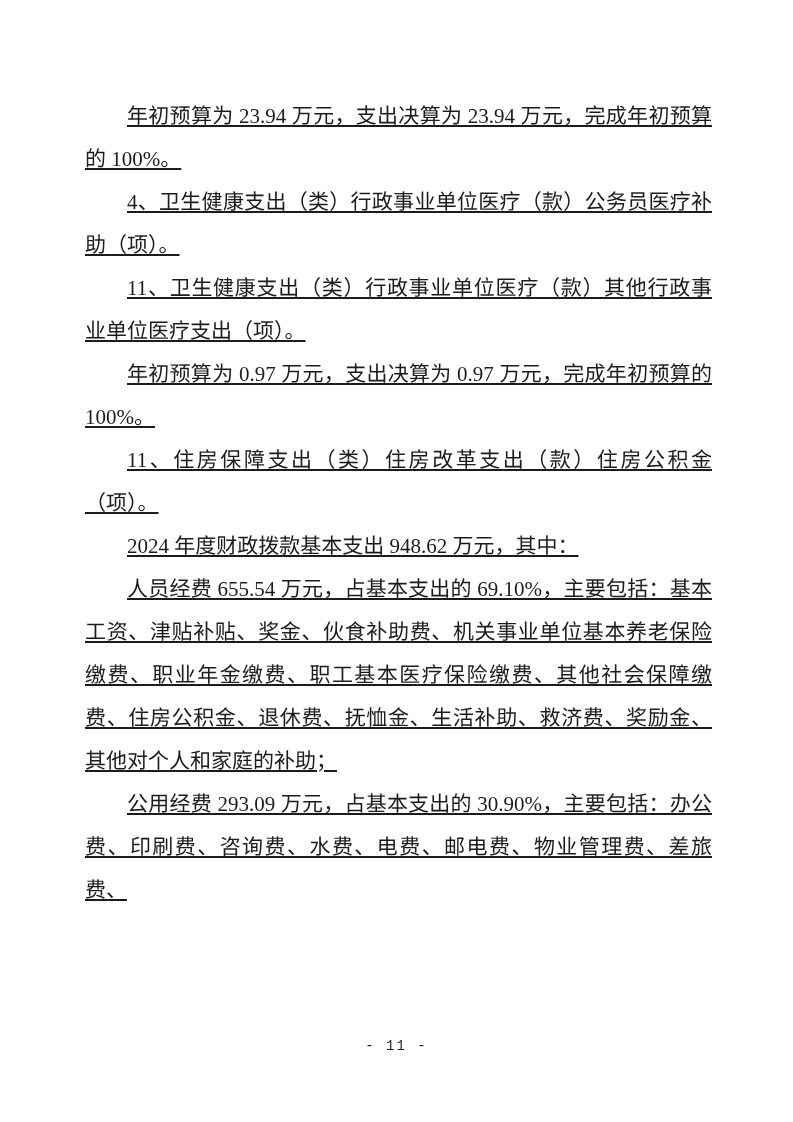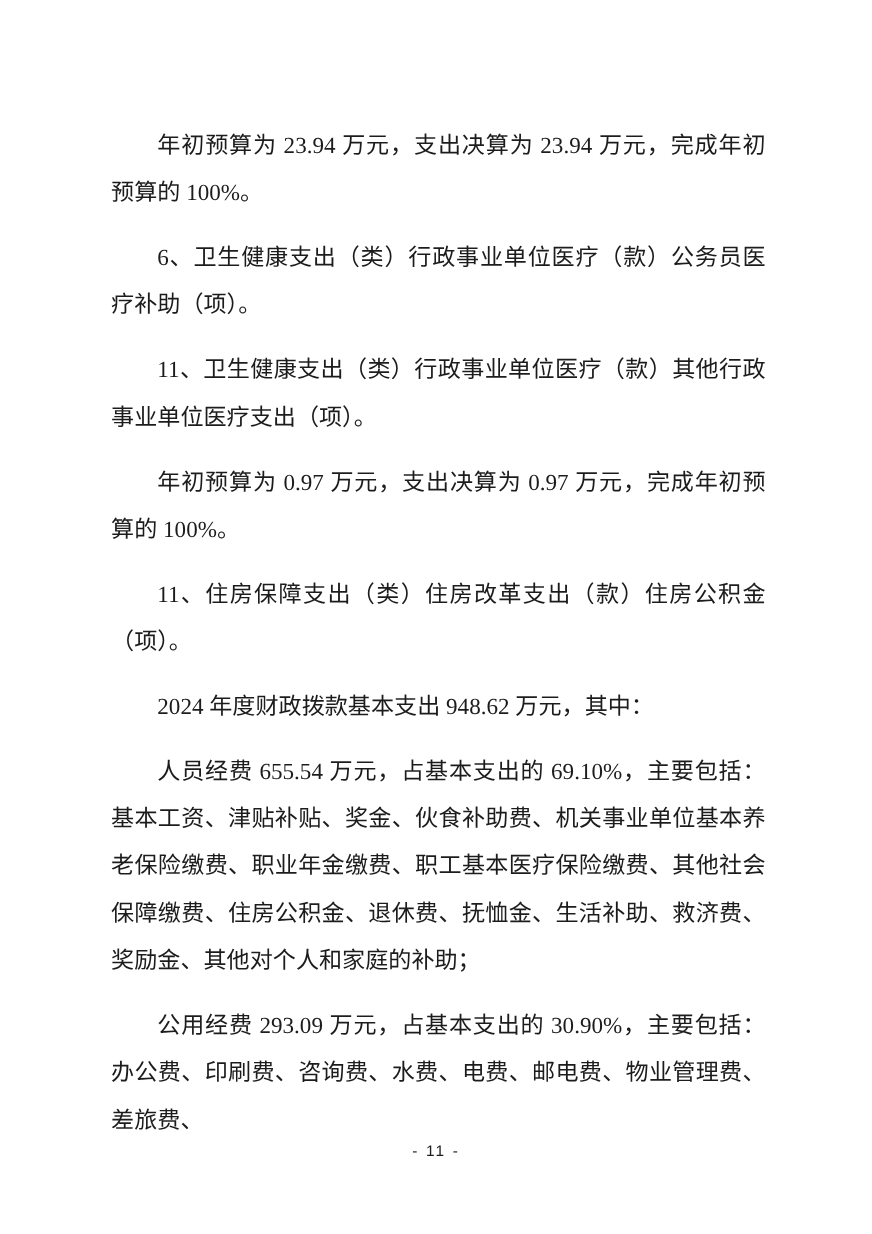--- a/index.html
+++ b/index.html
@@ -20,48 +20,49 @@
     top: 95px;
     left: 85px;
     width: 627px;
     font-family: "Liberation Serif", "DejaVu Serif", serif;
     font-size: 21px;
     line-height: 43px;
     text-align: justify;
     text-justify: inter-ideograph;
   }
   .content p {
-    margin: 16px;
+    margin: 0;
     padding: 0;
     text-indent: 2em;
+    text-decoration: underline;
   }
   .content p.heading {
     font-family: "Liberation Sans", "DejaVu Sans", sans-serif;
     font-weight: bold;
     letter-spacing: 1px;
   }
   .footer {
     position: absolute;
     left: 0;
     right: 0;
     top: 1038px;
     text-align: center;
-    font-family: Liberation Sans, sans-serif;
+    font-family: Liberation Mono, monospace;
     font-size: 14px;
     color: #1c1c1c;
     letter-spacing: 2px;
   }
 </style>
 </head>
 <body>
 
 <div class="page">
   <div class="content">
     <p class="body">年初预算为 23.94 万元，支出决算为 23.94 万元，完成年初预算的 100%。</p>
-    <p class="body">6、卫生健康支出（类）行政事业单位医疗（款）公务员医疗补助（项）。</p>
+    <p class="body">4、卫生健康支出（类）行政事业单位医疗（款）公务员医疗补助（项）。</p>
     <p class="body">11、卫生健康支出（类）行政事业单位医疗（款）其他行政事业单位医疗支出（项）。</p>
     <p class="body">年初预算为 0.97 万元，支出决算为 0.97 万元，完成年初预算的 100%。</p>
     <p class="body">11、住房保障支出（类）住房改革支出（款）住房公积金（项）。</p>
     <p class="body">2024 年度财政拨款基本支出 948.62 万元，其中：</p>
     <p class="body">人员经费 655.54 万元，占基本支出的 69.10%，主要包括：基本工资、津贴补贴、奖金、伙食补助费、机关事业单位基本养老保险缴费、职业年金缴费、职工基本医疗保险缴费、其他社会保障缴费、住房公积金、退休费、抚恤金、生活补助、救济费、奖励金、其他对个人和家庭的补助；</p>
     <p class="body">公用经费 293.09 万元，占基本支出的 30.90%，主要包括：办公费、印刷费、咨询费、水费、电费、邮电费、物业管理费、差旅费、</p>
   </div>
   <div class="footer">- 11 -</div>
 </div>
 

